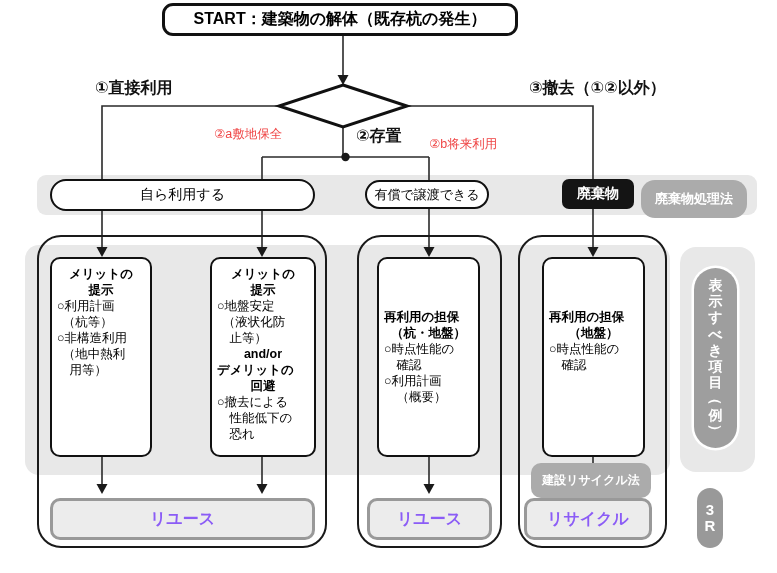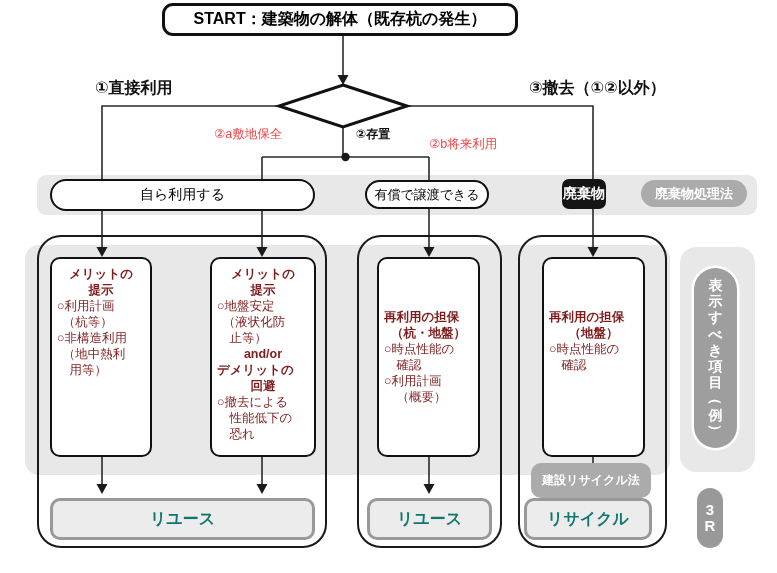--- a/index.html
+++ b/index.html
@@ -17,54 +17,54 @@
   .node{z-index:2;background:#fff;border:2.5px solid #111;border-radius:16px;
         display:flex;align-items:center;justify-content:center;text-align:center;}
   #start-box{left:162px;top:3px;width:356px;height:33px;border-width:3px;border-radius:11px;
              font-weight:bold;font-size:16px;}
   #decision-label{left:281px;top:96px;width:126px;height:22px;z-index:2;
                   display:flex;align-items:center;justify-content:center;
                   font-weight:bold;font-size:14px;}
   .branch-label{z-index:2;font-weight:bold;font-size:16px;color:#111;white-space:nowrap;}
   #label-direct{left:95px;top:78px;}
   #label-removal{left:529px;top:78px;}
-  #label-leave{left:356px;top:126px;font-size:12px;}
+  #label-leave{left:356px;top:126px;font-size:16px;}
   .sub-label{z-index:2;font-size:12.5px;color:#ef4444;white-space:nowrap;}
   #label-site{left:214px;top:126px;}
   #label-future{left:429px;top:136px;}
   
   #self-use{left:50px;top:179px;width:265px;height:32px;font-size:14px;}
   #transfer{left:365px;top:180px;width:124px;height:29px;font-size:13px;}
-  #waste{left:562px;top:179px;width:44px;height:30px;background:#141414;color:#fff;
+  #waste{left:562px;top:179px;width:72px;height:30px;background:#141414;color:#fff;
          font-weight:bold;font-size:14px;border:none;border-radius:7px;}
   .gray-pill{z-index:3;background:#ababab;color:#fff;font-weight:bold;border-radius:14px;
              display:flex;align-items:center;justify-content:center;text-align:center;}
-  #waste-law{left:641px;top:180px;width:106px;height:27px;font-size:13px;}
+  #waste-law{left:641px;top:180px;width:106px;height:38px;font-size:13px;}
   #recycle-law{left:531px;top:463px;width:120px;height:35px;font-size:12px;border-radius:10px;}
   
   .group{z-index:2;border:2px solid #1a1a1a;border-radius:24px;background:transparent;}
   #group-a{left:37px;top:235px;width:290px;height:313px;}
   #group-b{left:357px;top:235px;width:145px;height:313px;}
   #group-c{left:518px;top:235px;width:149px;height:313px;}
   
   .cbox{z-index:2;background:#fff;border:2.5px solid #111;border-radius:10px;
-        font-size:12.5px;line-height:1.28;color:#7f1d1d;padding:7px 5px;}
+        font-size:12.5px;line-height:1.28;color:#000000;padding:7px 5px;}
   #box1{left:50px;top:257px;width:102px;height:200px;}
   #box2{left:210px;top:257px;width:106px;height:200px;}
   #box3{left:377px;top:257px;width:103px;height:200px;padding-top:50px;}
   #box4{left:542px;top:257px;width:103px;height:200px;padding-top:50px;}
   .cbox div{text-align:left;}
   .cbox div.bold{font-weight:bold;}
   .cbox div.center{text-align:center;}
   .cbox div.i1{padding-left:0.45em;}
   .cbox div.i2{padding-left:1em;}
   
   .outcome{z-index:2;background:#ececec;border:3px solid #999;border-radius:10px;
            display:flex;align-items:center;justify-content:center;
-           font-weight:bold;font-size:16px;color:#0f766e;}
+           font-weight:bold;font-size:16px;color:#8b5cf6;}
   #reuse-a{left:50px;top:498px;width:265px;height:42px;}
   #reuse-b{left:367px;top:498px;width:125px;height:42px;}
   #recycle{left:524px;top:498px;width:128px;height:42px;}
   
   #side-pill{left:694px;top:268px;width:43px;height:180px;z-index:2;background:#9e9e9e;
              border-radius:22px;box-shadow:0 0 0 2.5px #fff;display:flex;flex-direction:column;
              align-items:center;justify-content:center;color:#fff;font-weight:bold;}
   #side-pill .vchar{font-size:14px;line-height:16.2px;}
   #r3-pill{left:697px;top:488px;width:26px;height:60px;z-index:2;background:#999;
            border-radius:13px;display:flex;flex-direction:column;align-items:center;

